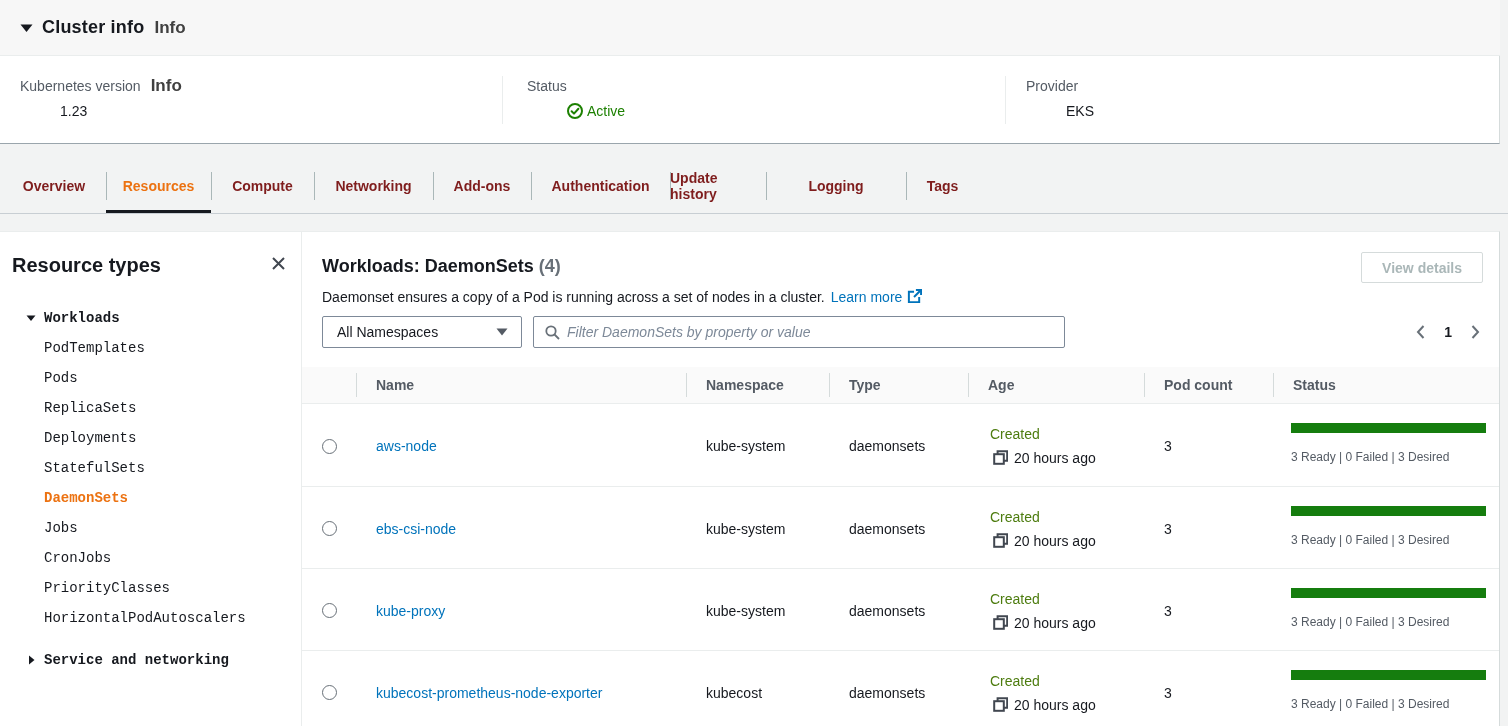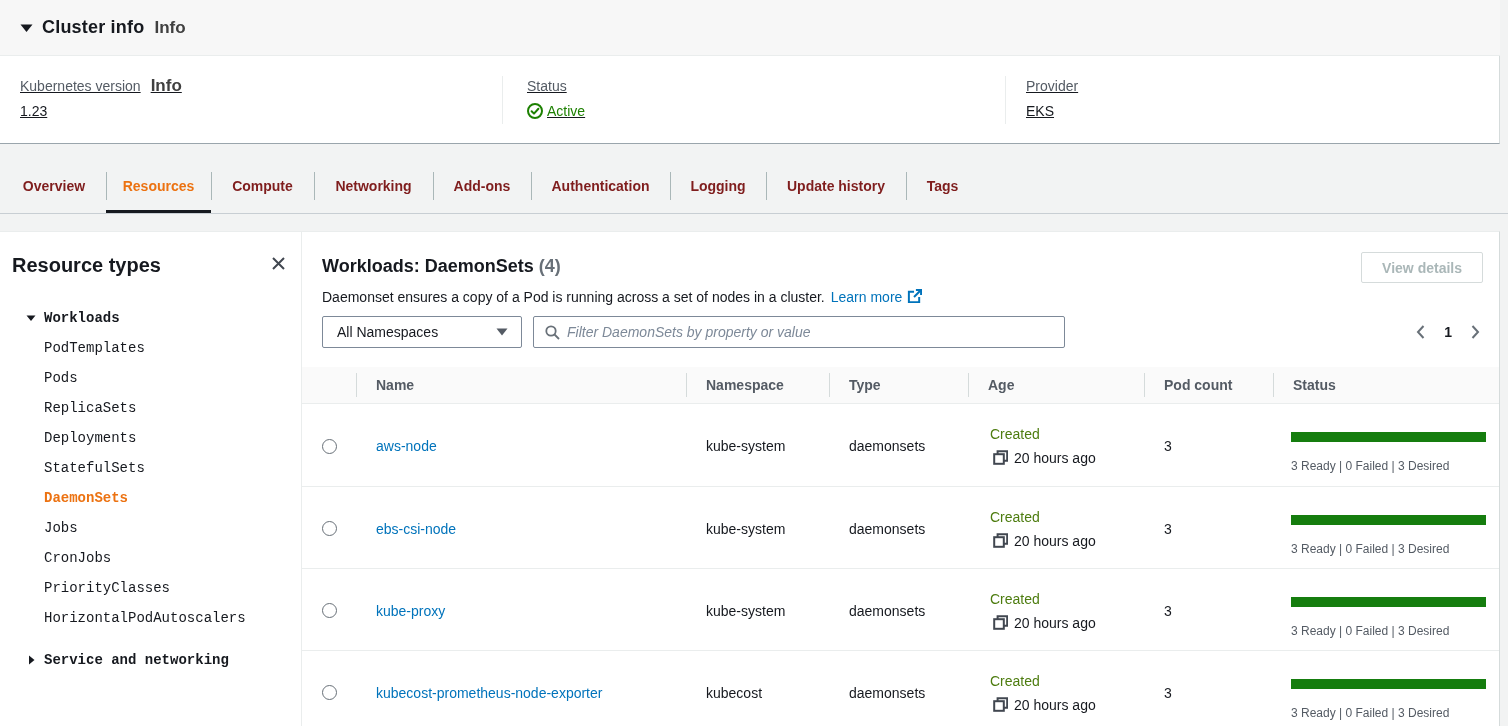--- a/index.html
+++ b/index.html
@@ -16,29 +16,29 @@
   height:56px; background:#f7f7f7; border-bottom:1px solid #eaeded;
   display:flex; align-items:center; padding-left:20px; margin-right:8px;
 }
 .ci-caret { margin-right:9px; color:#16191f; }
 .ci-title { font-size:18px; font-weight:700; letter-spacing:0.2px; }
 .info-link { color:#404040; font-size:17px; font-weight:700; margin-left:10px; text-decoration:none; cursor:pointer; }
 .ci-body {
   background:#fff; border-bottom:1px solid #9aa5ac;
   height:88px; display:flex; padding-top:20px; margin-right:8px; border-right:1px solid #d5dbdb;
 }
-.ci-col { position:relative;text-decoration:underline; }
+.ci-col { position:relative; }
 .ci-col1 { width:502px; padding-left:20px; }
 .ci-col2 { width:503px; padding-left:25px; }
 .ci-col3 { padding-left:21px; }
 .ci-col2::before, .ci-col3::before {
   content:""; position:absolute; left:0; top:0; width:1px; height:48px; background:#eaeded;
 }
 .ci-label { color:#545b64; line-height:20px; }
-.ci-value { line-height:20px; margin-top:5px; }
+.ci-value { line-height:20px; margin-top:5px;margin-left:40px; }
 .status-active { display:flex; align-items:center; color:#1d8102; }
 .status-active svg { margin-right:4px; }
 
 
 .tabs { display:flex; padding:15px 0 0 2px; border-bottom:1px solid #c8ced3; }
 .tab {
   position:relative; height:54px; display:flex; align-items:center; justify-content:center;
   font-weight:700; color:#7f1d1d; cursor:pointer;
 }
 .tab:nth-child(1){width:104px} .tab:nth-child(2){width:105px} .tab:nth-child(3){width:103px}
@@ -123,21 +123,21 @@
 .radio {
   display:block; width:15px; height:15px; border:1.5px solid #687078; border-radius:50%;
   background:#fff; cursor:pointer;
 }
 a.cell-link { color:#0073bb; text-decoration:none; cursor:pointer; }
 .age-label { color:#4d7c0f; line-height:24px; }
 .age-val { display:flex; align-items:center; line-height:24px; margin-left:3px; }
 .copy-icon { color:#414750; margin-right:6px; cursor:pointer; }
 .st-bar { width:195px; height:10px; background:#157d0e; }
 .st-text { color:#545b64; font-size:12px; margin-top:16px; line-height:16px; }
-.td-status { padding:28px 15px 0 18px; vertical-align:top; }
+.td-status { padding:19px 15px 0 18px; vertical-align:top; }
 </style>
 </head>
 <body>
 
 <section>
   <div class="ci-header">
     <span class="ci-caret">
       <svg width="13" height="12" viewBox="0 0 13 12">
           <path d="M0.5 2.5h12L6.5 10z" fill="currentColor"></path>
         </svg>
@@ -169,22 +169,22 @@
   </div>
 </section>
 
 <nav class="tabs">
   <div class="tab">Overview</div>
   <div class="tab active">Resources</div>
   <div class="tab">Compute</div>
   <div class="tab">Networking</div>
   <div class="tab">Add-ons</div>
   <div class="tab">Authentication</div>
+  <div class="tab">Update history</div>
   <div class="tab">Logging</div>
-  <div class="tab">Update history</div>
   <div class="tab">Tags</div>
 </nav>
 
 <div class="card">
   <aside class="sidebar">
     <div class="sb-head">
       <div class="sb-title">Resource types</div>
       <button class="sb-close">
         <svg width="13" height="13" viewBox="0 0 13 13" stroke="currentColor" stroke-width="2">
             <path d="M1 1l11 11M12 1L1 12"></path>

